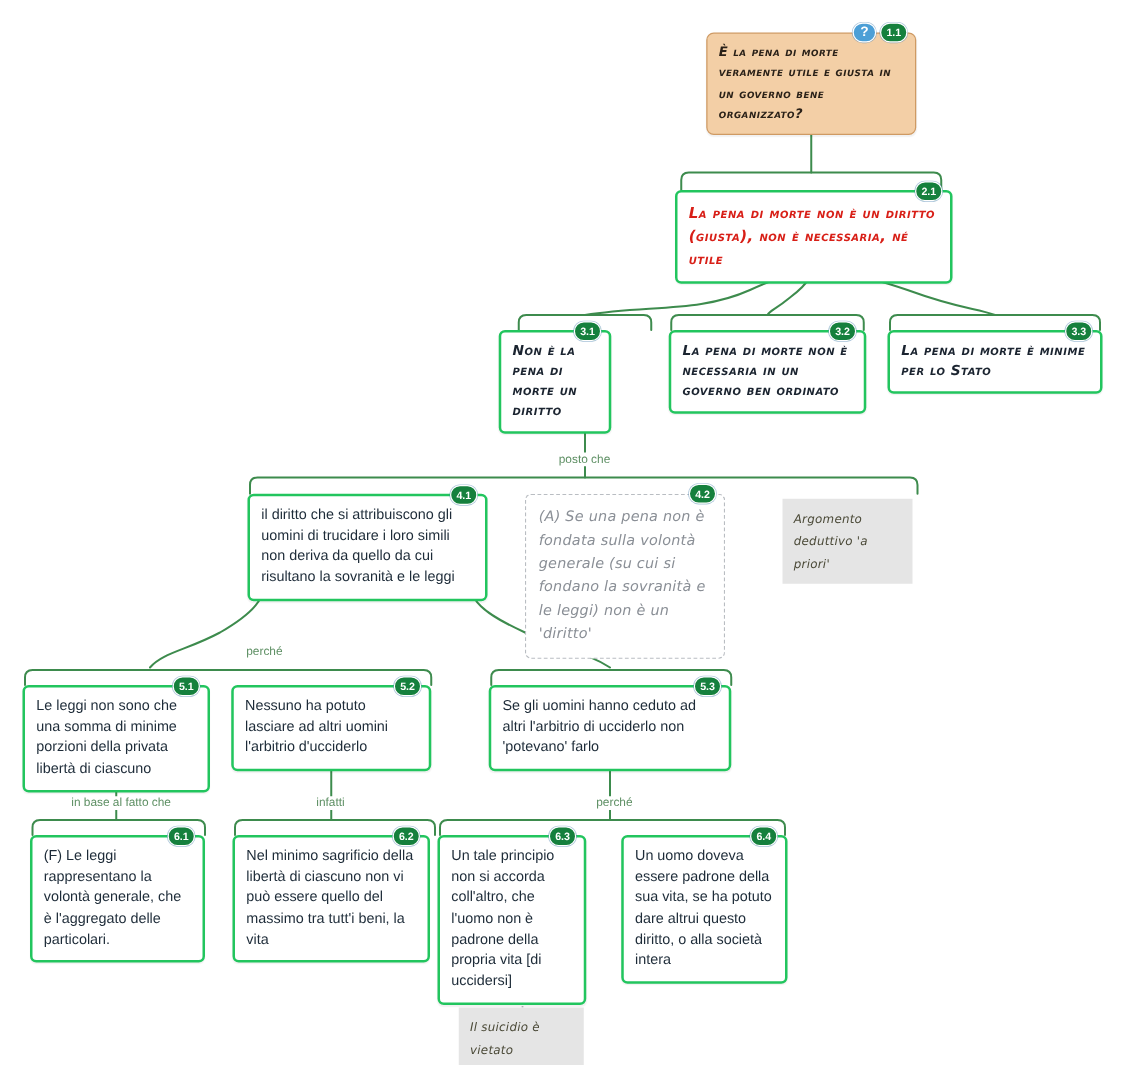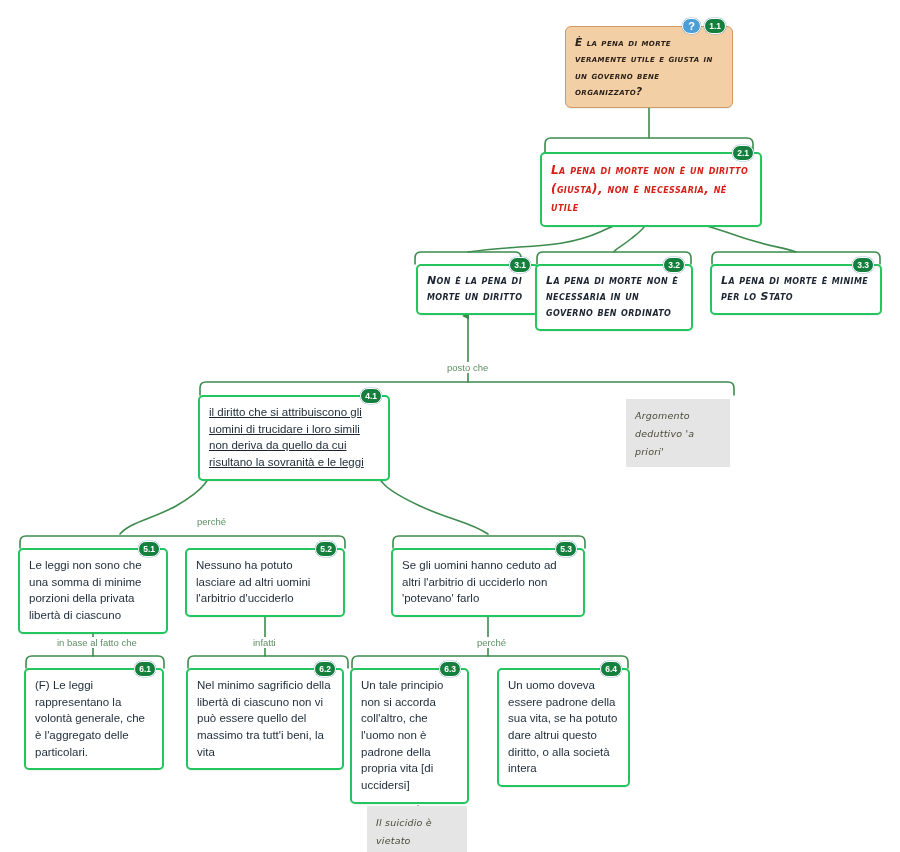--- a/index.html
+++ b/index.html
@@ -47,27 +47,27 @@
     left:565px;top:26px;width:168px;
     background:#f3cfa6;border:1px solid #cf9a63;border-radius:6px;
   }
   #n11 .txt{color:#2a2118;font-size:10.5px;line-height:1.55;}
 
   
   #n21{left:540px;top:152px;width:222px;}
   #n21 .txt{color:#d81f17;font-size:12px;line-height:1.55;}
 
   
-  #n31{left:416px;top:264px;width:123px;}
+  #n31{left:399px;top:264px;width:90px;}
   #n32{left:535px;top:264px;width:158px;}
   #n33{left:710px;top:264px;width:172px;}
   #n31 .txt,#n32 .txt,#n33 .txt{font-size:11px;}
 
   
-  #n41{left:198px;top:395px;width:192px;text-decoration:underline;}
+  #n41{left:198px;top:395px;width:192px;}
   #n42{
     left:420px;top:395px;width:160px;
     border:1.4px dashed #b9bdc2;background:#ffffff;box-shadow:none;
     padding:8px 10px 10px 10px;
   }
 
   
   #n51{left:18px;top:548px;width:150px;}
   #n52{left:185px;top:548px;width:160px;}
   #n53{left:391px;top:548px;width:194px;}
@@ -188,20 +188,24 @@
   <div class="node" id="n33">
     <span class="badge right">3.3</span>
     <span class="txt hand">La pena di morte è minime per lo Stato</span>
   </div>
 
   <div class="node" id="n41">
     <span class="badge right">4.1</span>
     <span class="txt plain">il diritto che si attribuiscono gli uomini di trucidare i loro simili non deriva da quello da cui risultano la sovranità e le leggi</span>
   </div>
 
+  <div class="node" id="n42">
+    <span class="badge right">4.2</span>
+    <span class="txt cursive">(A) Se una pena non è fondata sulla volontà generale (su cui si fondano la sovranità e le leggi) non è un 'diritto'</span>
+  </div>
 
   <div class="node" id="n51">
     <span class="badge right">5.1</span>
     <span class="txt plain">Le leggi non sono che una somma di minime porzioni della privata libertà di ciascuno</span>
   </div>
 
   <div class="node" id="n52">
     <span class="badge right">5.2</span>
     <span class="txt plain">Nessuno ha potuto lasciare ad altri uomini l'arbitrio d'ucciderlo</span>
   </div>

